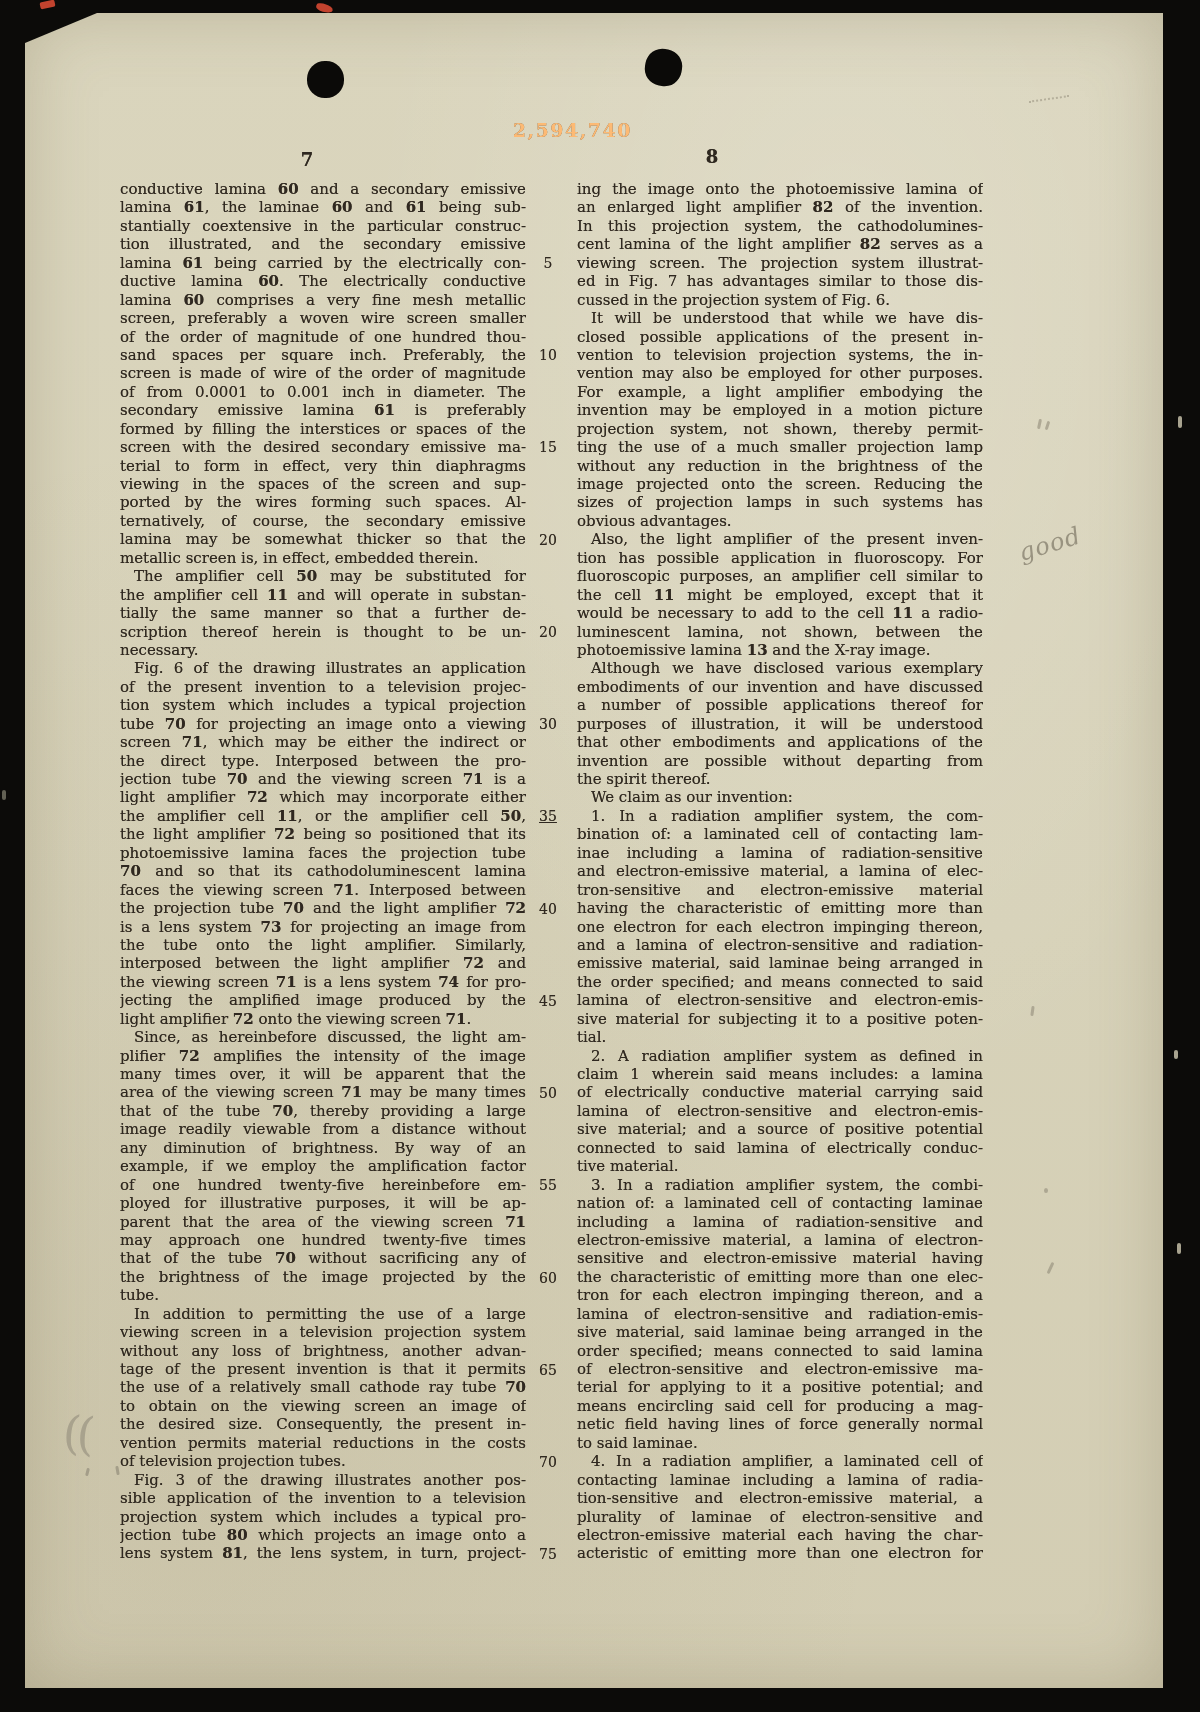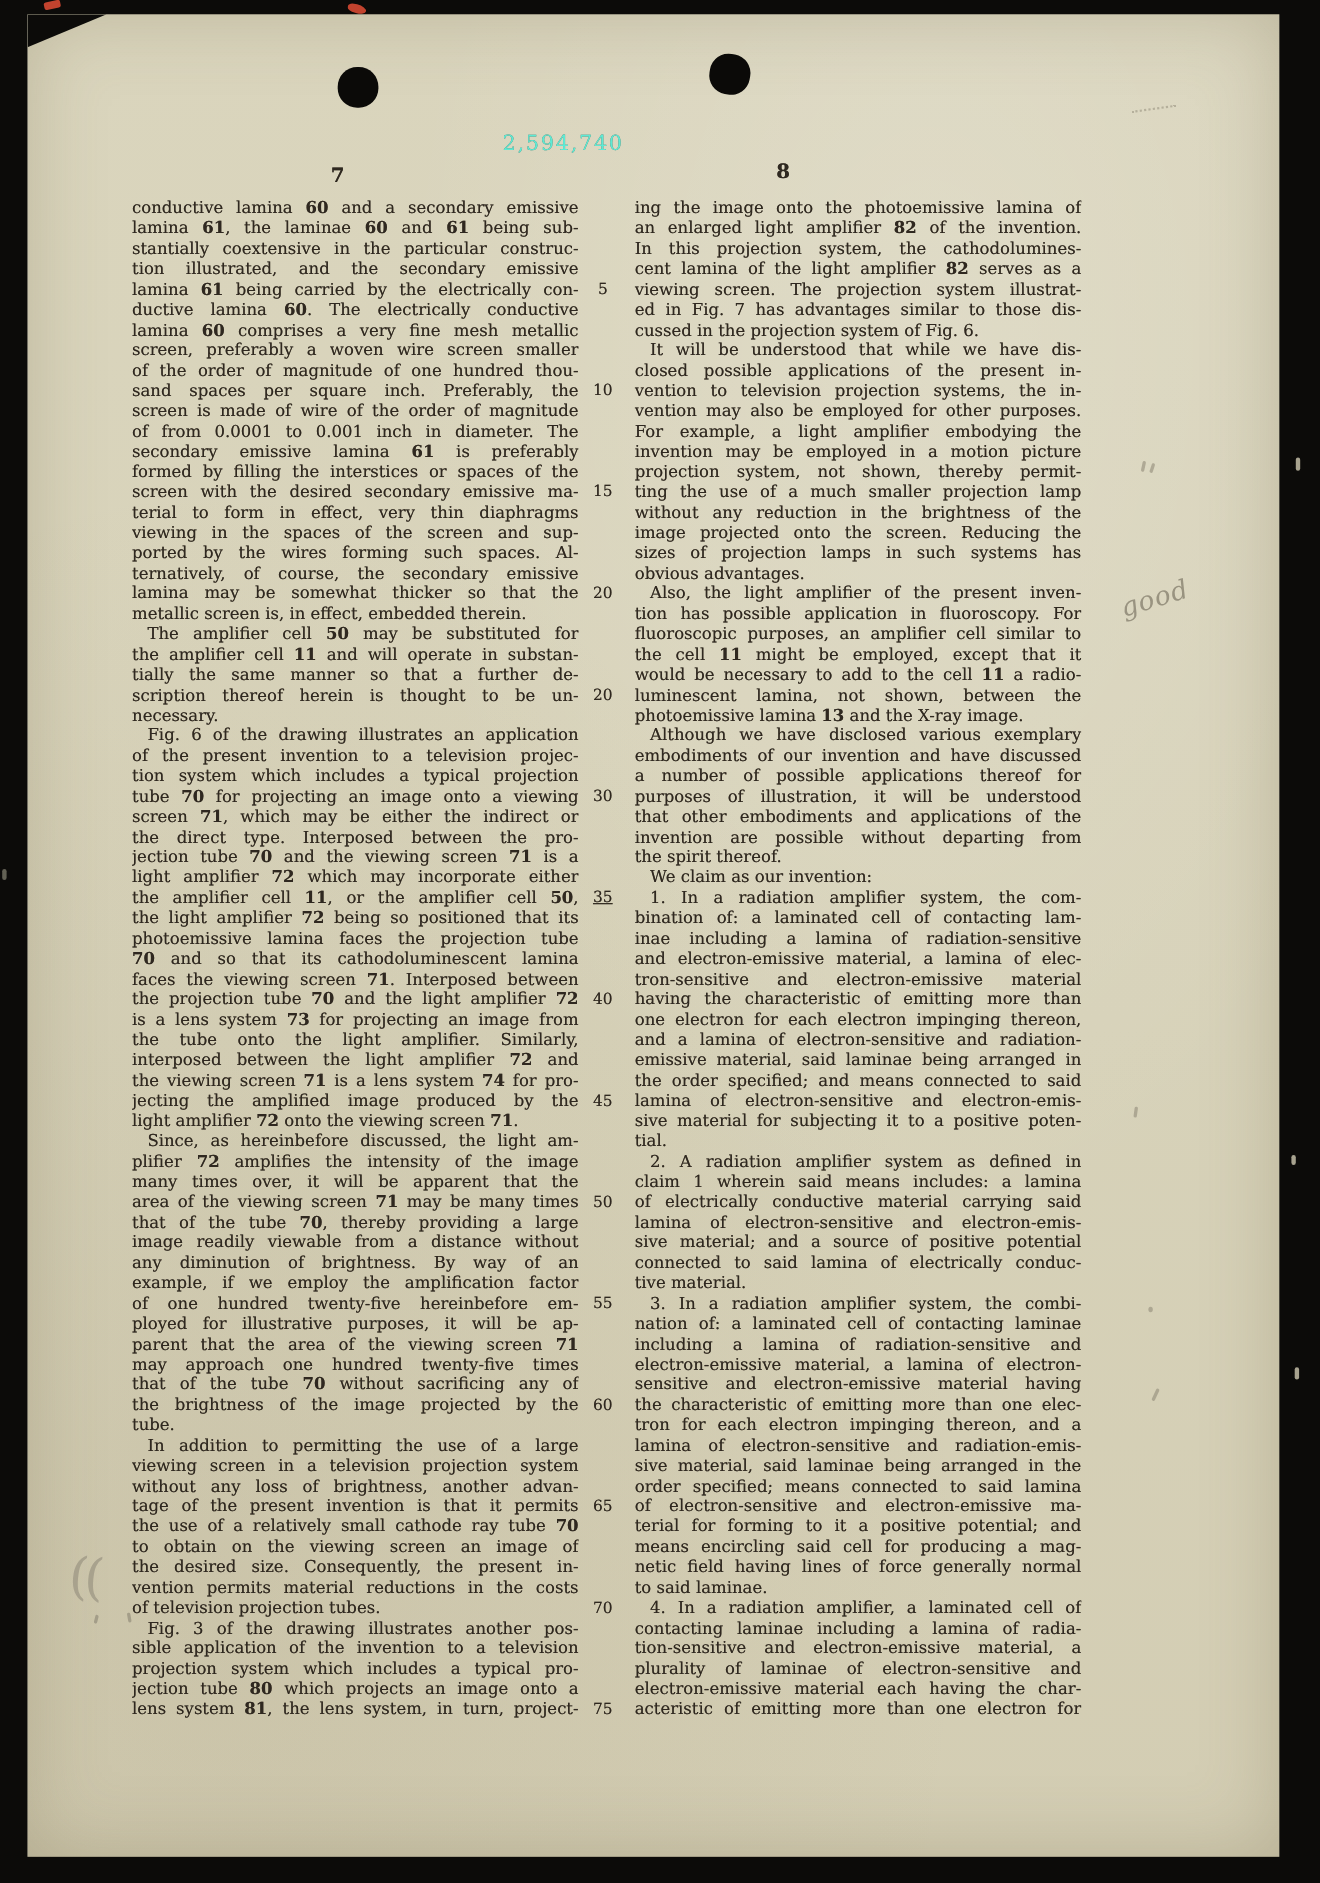--- a/index.html
+++ b/index.html
@@ -17,22 +17,22 @@
     box-shadow: inset 0 0 70px rgba(110,100,70,.28);
   }
   .corner-tear{
     position:absolute;left:25px;top:13px;width:72px;height:30px;background:#0c0b09;
     clip-path:polygon(0 0,100% 0,0 100%);
   }
   .hole{position:absolute;width:37px;height:37px;background:#0b0a08;border-radius:48%;}
   #hole1{left:307px;top:61px;}
   #hole2{left:645px;top:49px;transform:rotate(10deg);border-radius:46%;}
   #patent-number{
-    position:absolute;top:119px;left:392px;width:240px;text-align:center;
-    font-size:19px;font-weight:normal;letter-spacing:1.5px;color:#5eead4;
+    position:absolute;top:119px;left:392px;width:240px;text-align:right;
+    font-size:19px;font-weight:bold;letter-spacing:1.5px;color:#fdba74;
     text-shadow:0 0 .5px rgba(40,30,20,.7);
   }
   .colnum{
     position:absolute;font-size:18px;font-weight:bold;color:#2e2820;
     text-shadow:0 0 .5px rgba(40,30,20,.7);
   }
   #colnum-left{top:149px;left:295px;width:24px;text-align:center;}
   #colnum-right{top:146px;left:700px;width:24px;text-align:center;}
   .col{
     position:absolute;top:180px;width:406px;color:#2f2820;
@@ -252,21 +252,21 @@
     <div class="tline">nation of: a laminated cell of contacting laminae</div>
     <div class="tline">including a lamina of radiation-sensitive and</div>
     <div class="tline">electron-emissive material, a lamina of electron-</div>
     <div class="tline">sensitive and electron-emissive material having</div>
     <div class="tline">the characteristic of emitting more than one elec-</div>
     <div class="tline">tron for each electron impinging thereon, and a</div>
     <div class="tline">lamina of electron-sensitive and radiation-emis-</div>
     <div class="tline">sive material, said laminae being arranged in the</div>
     <div class="tline">order specified; means connected to said lamina</div>
     <div class="tline">of electron-sensitive and electron-emissive ma-</div>
-    <div class="tline">terial for forming to it a positive potential; and</div>
+    <div class="tline">terial for applying to it a positive potential; and</div>
     <div class="tline">means encircling said cell for producing a mag-</div>
     <div class="tline">netic field having lines of force generally normal</div>
     <div class="tline pend">to said laminae.</div>
     <div class="tline ind">4. In a radiation amplifier, a laminated cell of</div>
     <div class="tline">contacting laminae including a lamina of radia-</div>
     <div class="tline">tion-sensitive and electron-emissive material, a</div>
     <div class="tline">plurality of laminae of electron-sensitive and</div>
     <div class="tline">electron-emissive material each having the char-</div>
     <div class="tline">acteristic of emitting more than one electron for</div>
   </div>

